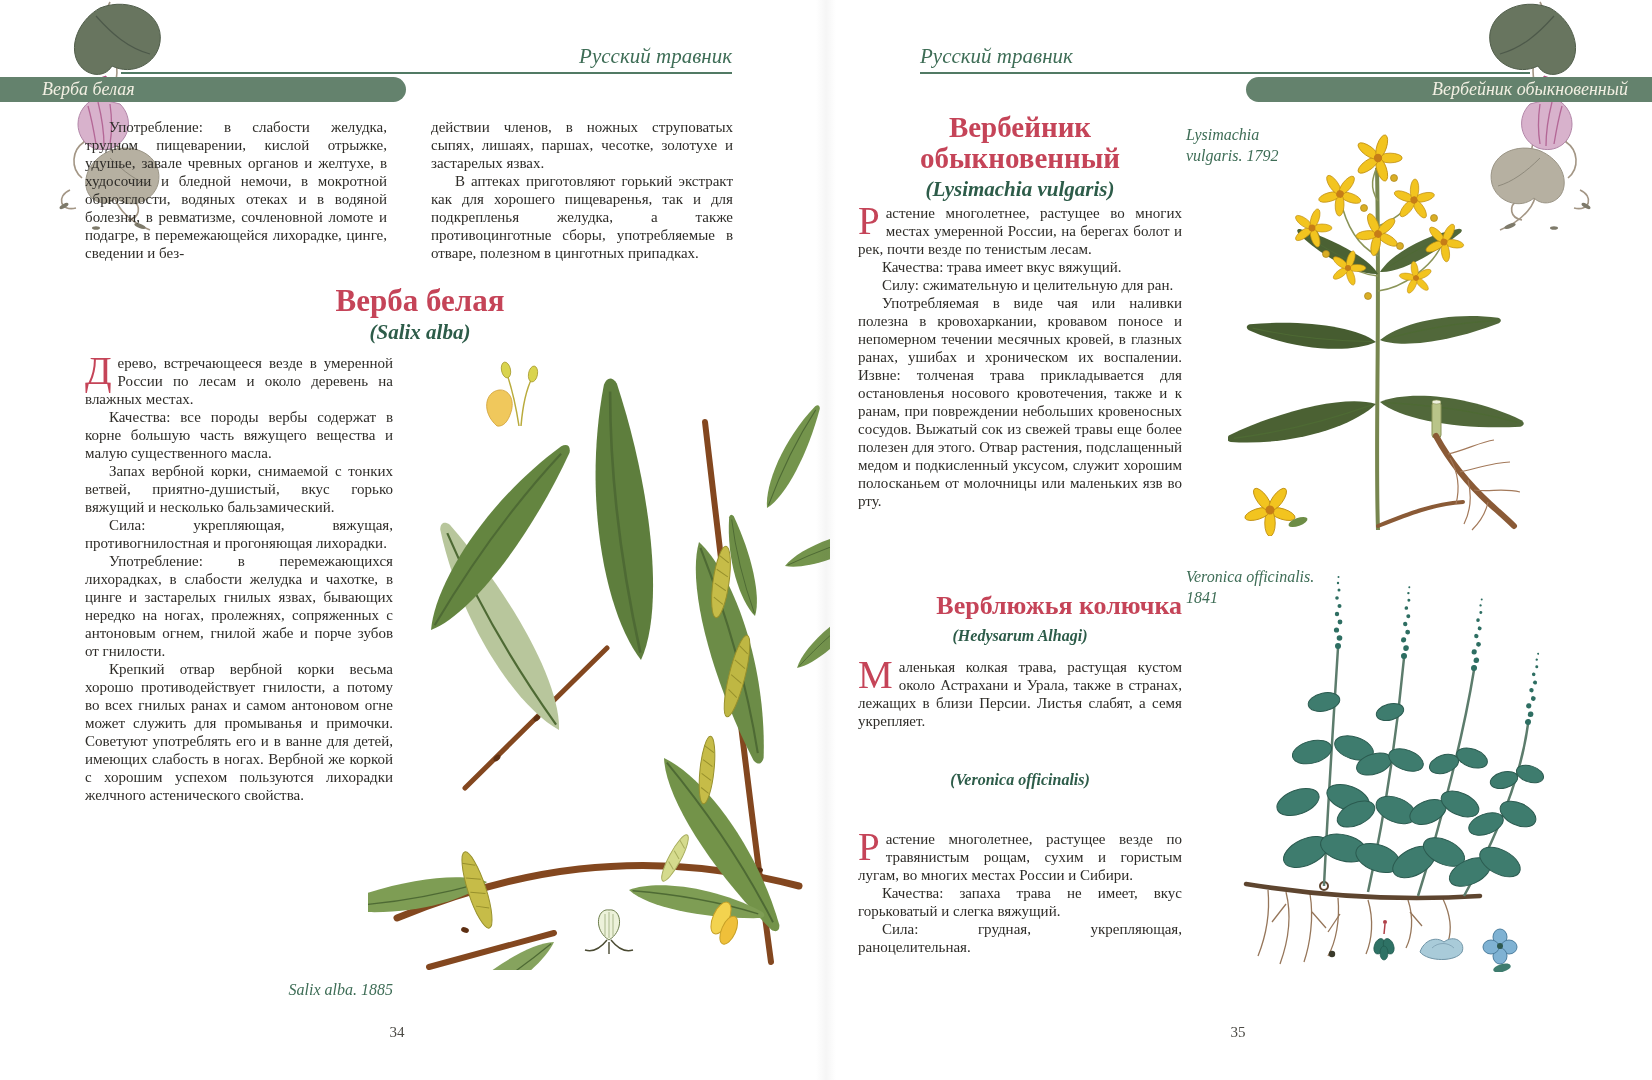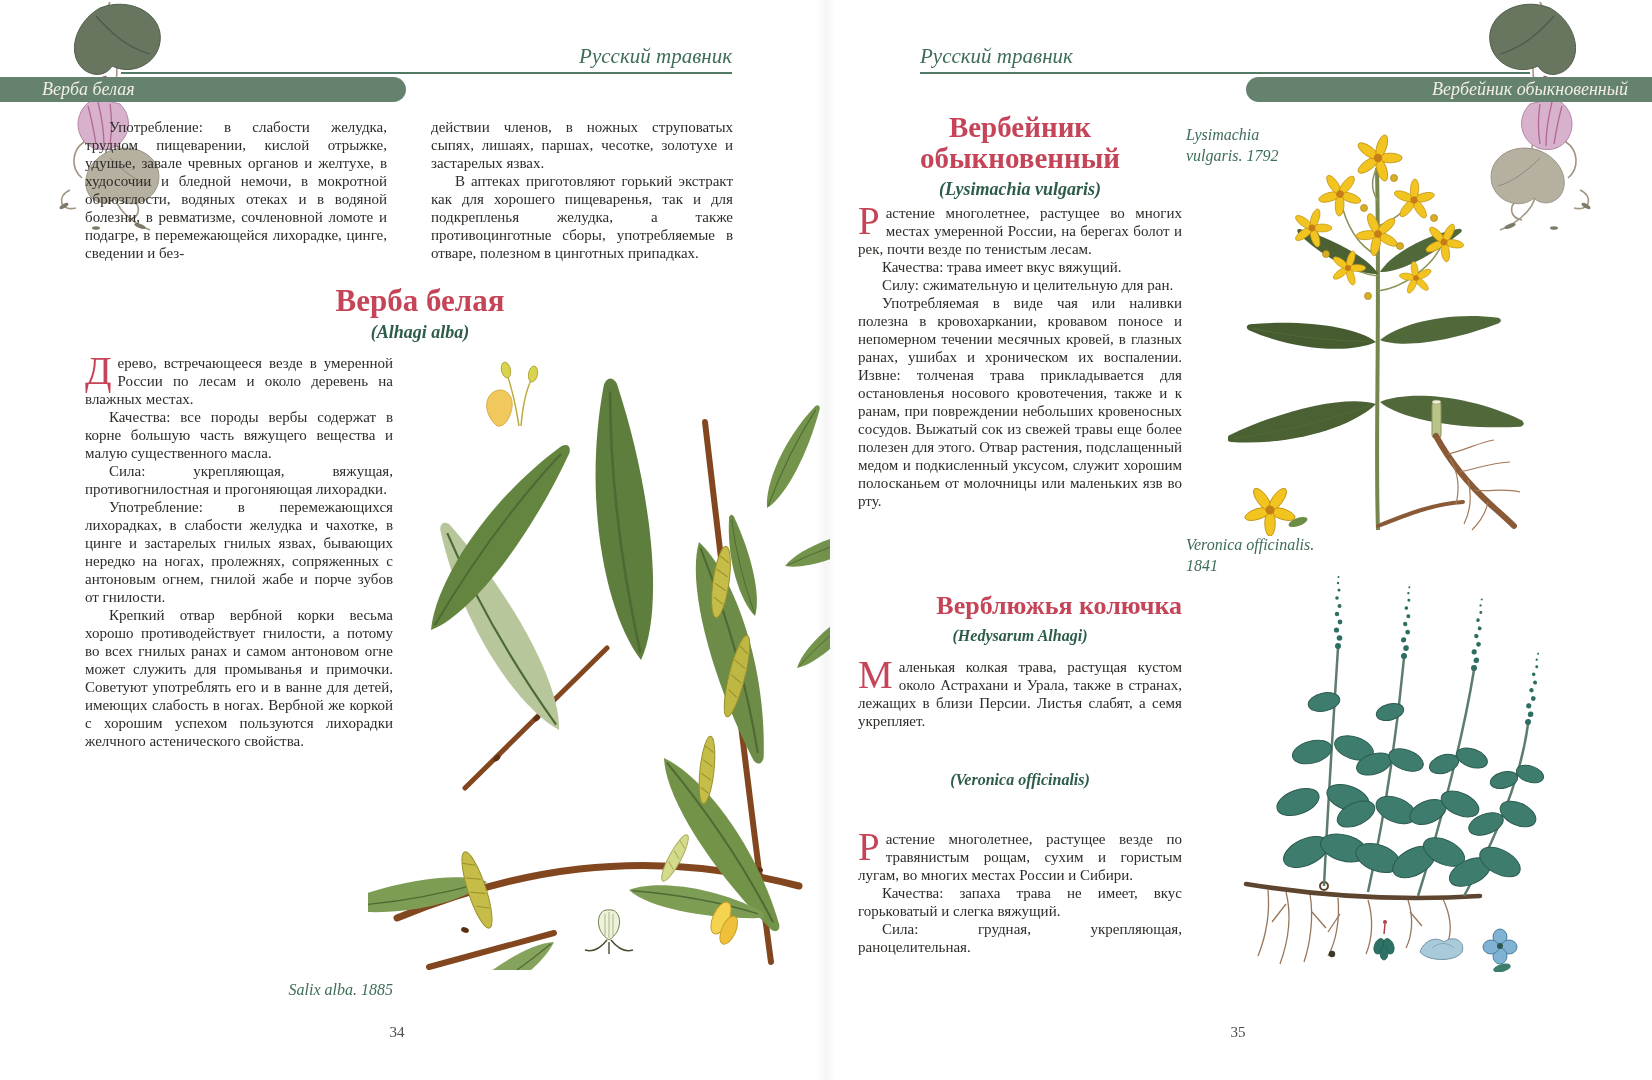--- a/index.html
+++ b/index.html
@@ -20,38 +20,38 @@
   .band-left{left:0; width:406px; border-radius:0 13px 13px 0; padding-left:42px;}
   .band-right{left:1246px; width:406px; border-radius:13px 0 0 13px; padding-right:24px; text-align:right;}
   p{margin:0;}
   .justify{text-align:justify; hyphens:auto;}
   .bodytext{font-size:15px; line-height:18px;}
   .indent{text-indent:24px;}
   .top-cols{position:absolute; left:85px; top:118px; width:648px; display:flex; gap:44px;}
   .top-cols .col{flex:1;}
   .title-block{position:absolute; text-align:center;}
   .article-title{font-size:31px; line-height:33px; font-weight:700; color:#c54458;}
-  .latin-name{font-size:18px; line-height:25px; font-weight:700; font-style:italic; color:#2d5c49; margin-top:3px;}
+  .latin-name{font-size:21px; line-height:25px; font-weight:700; font-style:italic; color:#2d5c49; margin-top:3px;}
   .tb-left{left:110px; top:284px; width:620px;}
   .tb-r1{left:880px; top:112px; width:280px;}
   .tb-r1 .article-title{font-size:29px; line-height:31px;}
   .title-sm .article-title{font-size:26px; line-height:28px;text-align:right;}
   .title-sm .latin-name{font-size:16px;}
   .tb-r2{left:858px; top:592px; width:324px;}
   .tb-r3{left:858px; top:764px; width:324px;}
   .body-col{position:absolute;}
   .body-left{left:85px; top:354px; width:308px;}
   .body-r1{left:858px; top:204px; width:324px;}
   .body-r2{left:858px; top:658px; width:324px;}
   .body-r3{left:858px; top:830px; width:324px;}
   .dropcap{float:left; color:#c54458; font-size:39px; line-height:30px; padding:2px 6px 0 0;}
   .caption{position:absolute; font-style:italic; font-size:16px; line-height:21px; color:#3e6d56;}
   .caption-salix{left:85px; top:966px; width:308px; text-align:right;margin-top:13px;}
   .caption-lys{left:1186px; top:124px; width:96px;}
-  .caption-ver{left:1186px; top:534px; width:150px;}
+  .caption-ver{left:1186px; top:566px; width:150px;}
   .pagenum{position:absolute; top:1024px; width:40px; text-align:center; font-size:15px; color:#4c4a45;}
   .pn-left{left:377px;}
   .pn-right{left:1218px;}
   .art{position:absolute;}
   .orn{position:absolute;}
   .orn-right{transform:scaleX(-1);}
 </style>
 </head>
 <body>
 
@@ -120,26 +120,27 @@
   <div class="top-cols bodytext">
     <p class="col justify indent">Употребление: в слабости желудка, трудном пищеварении, кислой отрыжке, удушье, завале чревных органов и желтухе, в худосочии и бледной немочи, в мокротной обрюзглости, водяных отеках и в водяной болезни, в ревматизме, сочленовной ломоте и подагре, в перемежающейся лихорадке, цинге, сведении и без-</p>
     <div class="col">
       <p class="justify">действии членов, в ножных струповатых сыпях, лишаях, паршах, чесотке, золотухе и застарелых язвах.</p>
       <p class="justify indent">В аптеках приготовляют горький экстракт как для хорошего пищеваренья, так и для подкрепленья желудка, а также противоцинготные сборы, употребляемые в отваре, полезном в цинготных припадках.</p>
     </div>
   </div>
 
   <div class="title-block tb-left">
     <div class="article-title">Верба белая</div>
-    <div class="latin-name">(Alhagi alba)</div>
+    <div class="latin-name">(Salix alba)</div>
   </div>
 
   <div class="body-col body-left bodytext">
     <p class="justify"><span class="dropcap">Д</span><span>ерево, встречающееся везде в умеренной России по лесам и около деревень на влажных местах.</span></p>
     <p class="justify indent">Качества: все породы вербы содержат в корне большую часть вяжущего вещества и малую существенного масла.</p>
+    <p class="justify indent">Запах вербной корки, снимаемой с тонких ветвей, приятно-душистый, вкус горько вяжущий и несколько бальзамический.</p>
     <p class="justify indent">Сила: укрепляющая, вяжущая, противогнилостная и прогоняющая лихорадки.</p>
     <p class="justify indent">Употребление: в перемежающихся лихорадках, в слабости желудка и чахотке, в цинге и застарелых гнилых язвах, бывающих нередко на ногах, пролежнях, сопряженных с антоновым огнем, гнилой жабе и порче зубов от гнилости.</p>
     <p class="justify indent">Крепкий отвар вербной корки весьма хорошо противодействует гнилости, а потому во всех гнилых ранах и самом антоновом огне может служить для промыванья и примочки. Советуют употреблять его и в ванне для детей, имеющих слабость в ногах. Вербной же коркой с хорошим успехом пользуются лихорадки желчного астенического свойства.</p>
   </div>
 
   <svg class="art" style="left:368px; top:330px" width="462" height="640" viewBox="0 0 460 640">
     <g stroke="#83471f" stroke-linecap="round" fill="none">
       <path d="M28 588 C 140 542, 268 514, 430 556" stroke-width="7"></path>
       <path d="M60 637 L 185 603" stroke-width="6"></path>
       <path d="M96 458 L 238 318" stroke-width="5"></path>

